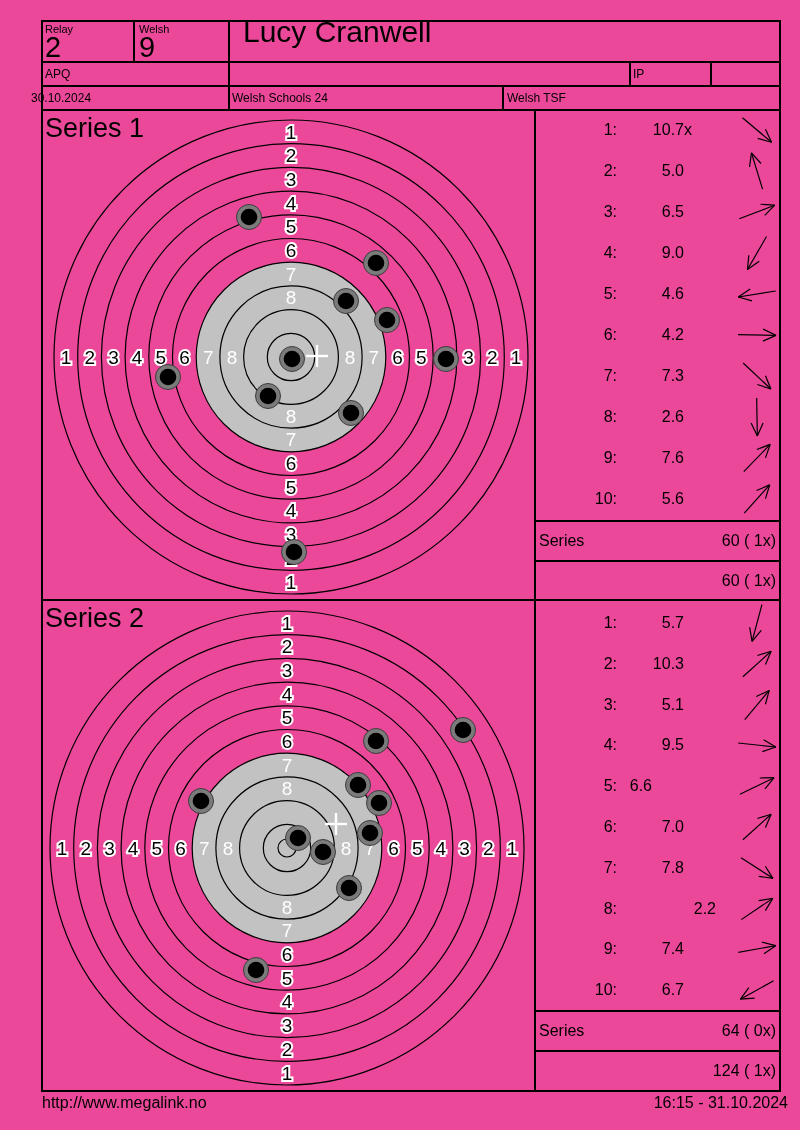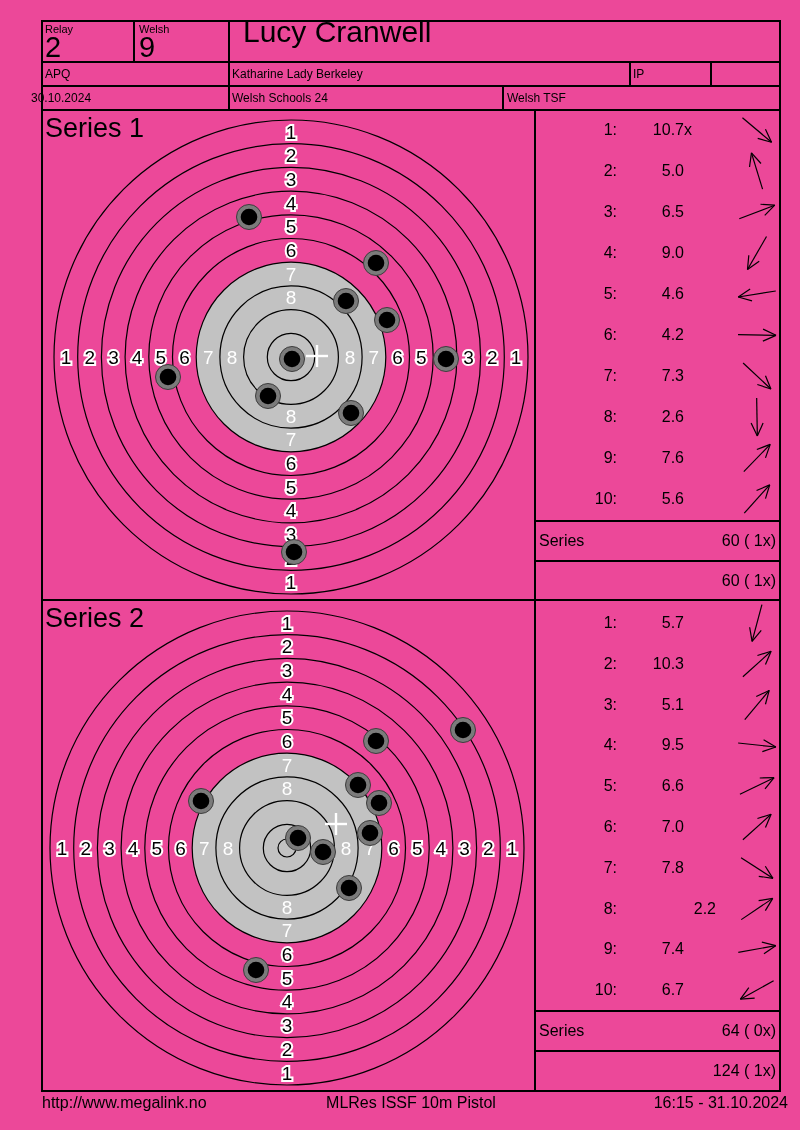--- a/index.html
+++ b/index.html
@@ -31,21 +31,20 @@
 
 <div class="page">
 
   <div class="txt tiny" style="left:45px;top:23px;">Relay</div>
   <div class="txt big-num" style="left:45px;top:32px;">2</div>
   <div class="txt tiny" style="left:139px;top:23px;">Welsh</div>
   <div class="txt big-num" style="left:139px;top:32px;">9</div>
   <div class="txt name" style="left:232px;top:16px;margin-left:11px;">Lucy Cranwell</div>
 
   <div class="txt row-txt" style="left:45px;top:64px;">APQ</div>
-  <div class="txt row-txt" style="left:232px;top:64px;">Katharine Lady Berkeley</div>
   <div class="txt row-txt" style="left:633px;top:64px;">IP</div>
 
   <div class="txt row-txt" style="left:31px;top:88px;">30.10.2024</div>
   <div class="txt row-txt" style="left:232px;top:88px;">Welsh Schools 24</div>
   <div class="txt row-txt" style="left:507px;top:88px;">Welsh TSF</div>
 
   <div class="hline" style="left:41px;top:20px;width:740px;"></div>
   <div class="hline" style="left:41px;top:61px;width:740px;"></div>
   <div class="hline" style="left:41px;top:85px;width:740px;"></div>
   <div class="hline" style="left:41px;top:109px;width:740px;"></div>
@@ -373,21 +372,21 @@
       <div class="txt score-num" style="left:545px;top:736.4px;width:72px;">4:</div>
       <div class="txt score-val" style="left:620px;top:736.4px;width:64px;">9.5</div>
       <svg class="arrow-svg" width="50" height="44" viewBox="-25 -22 50 44" style="left:732px;top:723.4px;">
         <g transform="rotate(6)">
           <line x1="-19" y1="0" x2="19" y2="0" stroke="#000" stroke-width="1.2"></line>
           <line x1="19" y1="0" x2="6" y2="-6" stroke="#000" stroke-width="1.2"></line>
           <line x1="19" y1="0" x2="6" y2="6" stroke="#000" stroke-width="1.2"></line>
         </g>
       </svg>
       <div class="txt score-num" style="left:545px;top:777.2px;width:72px;">5:</div>
-      <div class="txt score-val" style="left:620px;top:777.2px;width:64px;">6.6</div>
+      <div class="txt score-val" style="left:588px;top:777.2px;width:64px;">6.6</div>
       <svg class="arrow-svg" width="50" height="44" viewBox="-25 -22 50 44" style="left:732px;top:764.2px;">
         <g transform="rotate(-26)">
           <line x1="-19" y1="0" x2="19" y2="0" stroke="#000" stroke-width="1.2"></line>
           <line x1="19" y1="0" x2="6" y2="-6" stroke="#000" stroke-width="1.2"></line>
           <line x1="19" y1="0" x2="6" y2="6" stroke="#000" stroke-width="1.2"></line>
         </g>
       </svg>
       <div class="txt score-num" style="left:545px;top:818.0px;width:72px;">6:</div>
       <div class="txt score-val" style="left:620px;top:818.0px;width:64px;">7.0</div>
       <svg class="arrow-svg" width="50" height="44" viewBox="-25 -22 50 44" style="left:732px;top:805.0px;">
@@ -432,15 +431,14 @@
           <line x1="19" y1="0" x2="6" y2="-6" stroke="#000" stroke-width="1.2"></line>
           <line x1="19" y1="0" x2="6" y2="6" stroke="#000" stroke-width="1.2"></line>
         </g>
       </svg>
       <div class="txt series-label" style="left:539px;top:1022px;">Series</div>
       <div class="txt series-total" style="left:600px;top:1022px;width:176px;">64 ( 0x)</div>
       <div class="txt series-total" style="left:600px;top:1062px;width:176px;">124 ( 1x)</div>
     </div>
 
   <div class="txt footer-txt" style="left:42px;top:1096px;">http://www.megalink.no</div>
-  <div class="txt footer-txt center-txt" style="left:41px;top:1096px;width:740px;">MLRes ISSF 10m Pistol</div>
   <div class="txt footer-txt right-txt" style="left:600px;top:1096px;width:188px;">16:15 - 31.10.2024</div>
 </div>
 
 </body></html>

